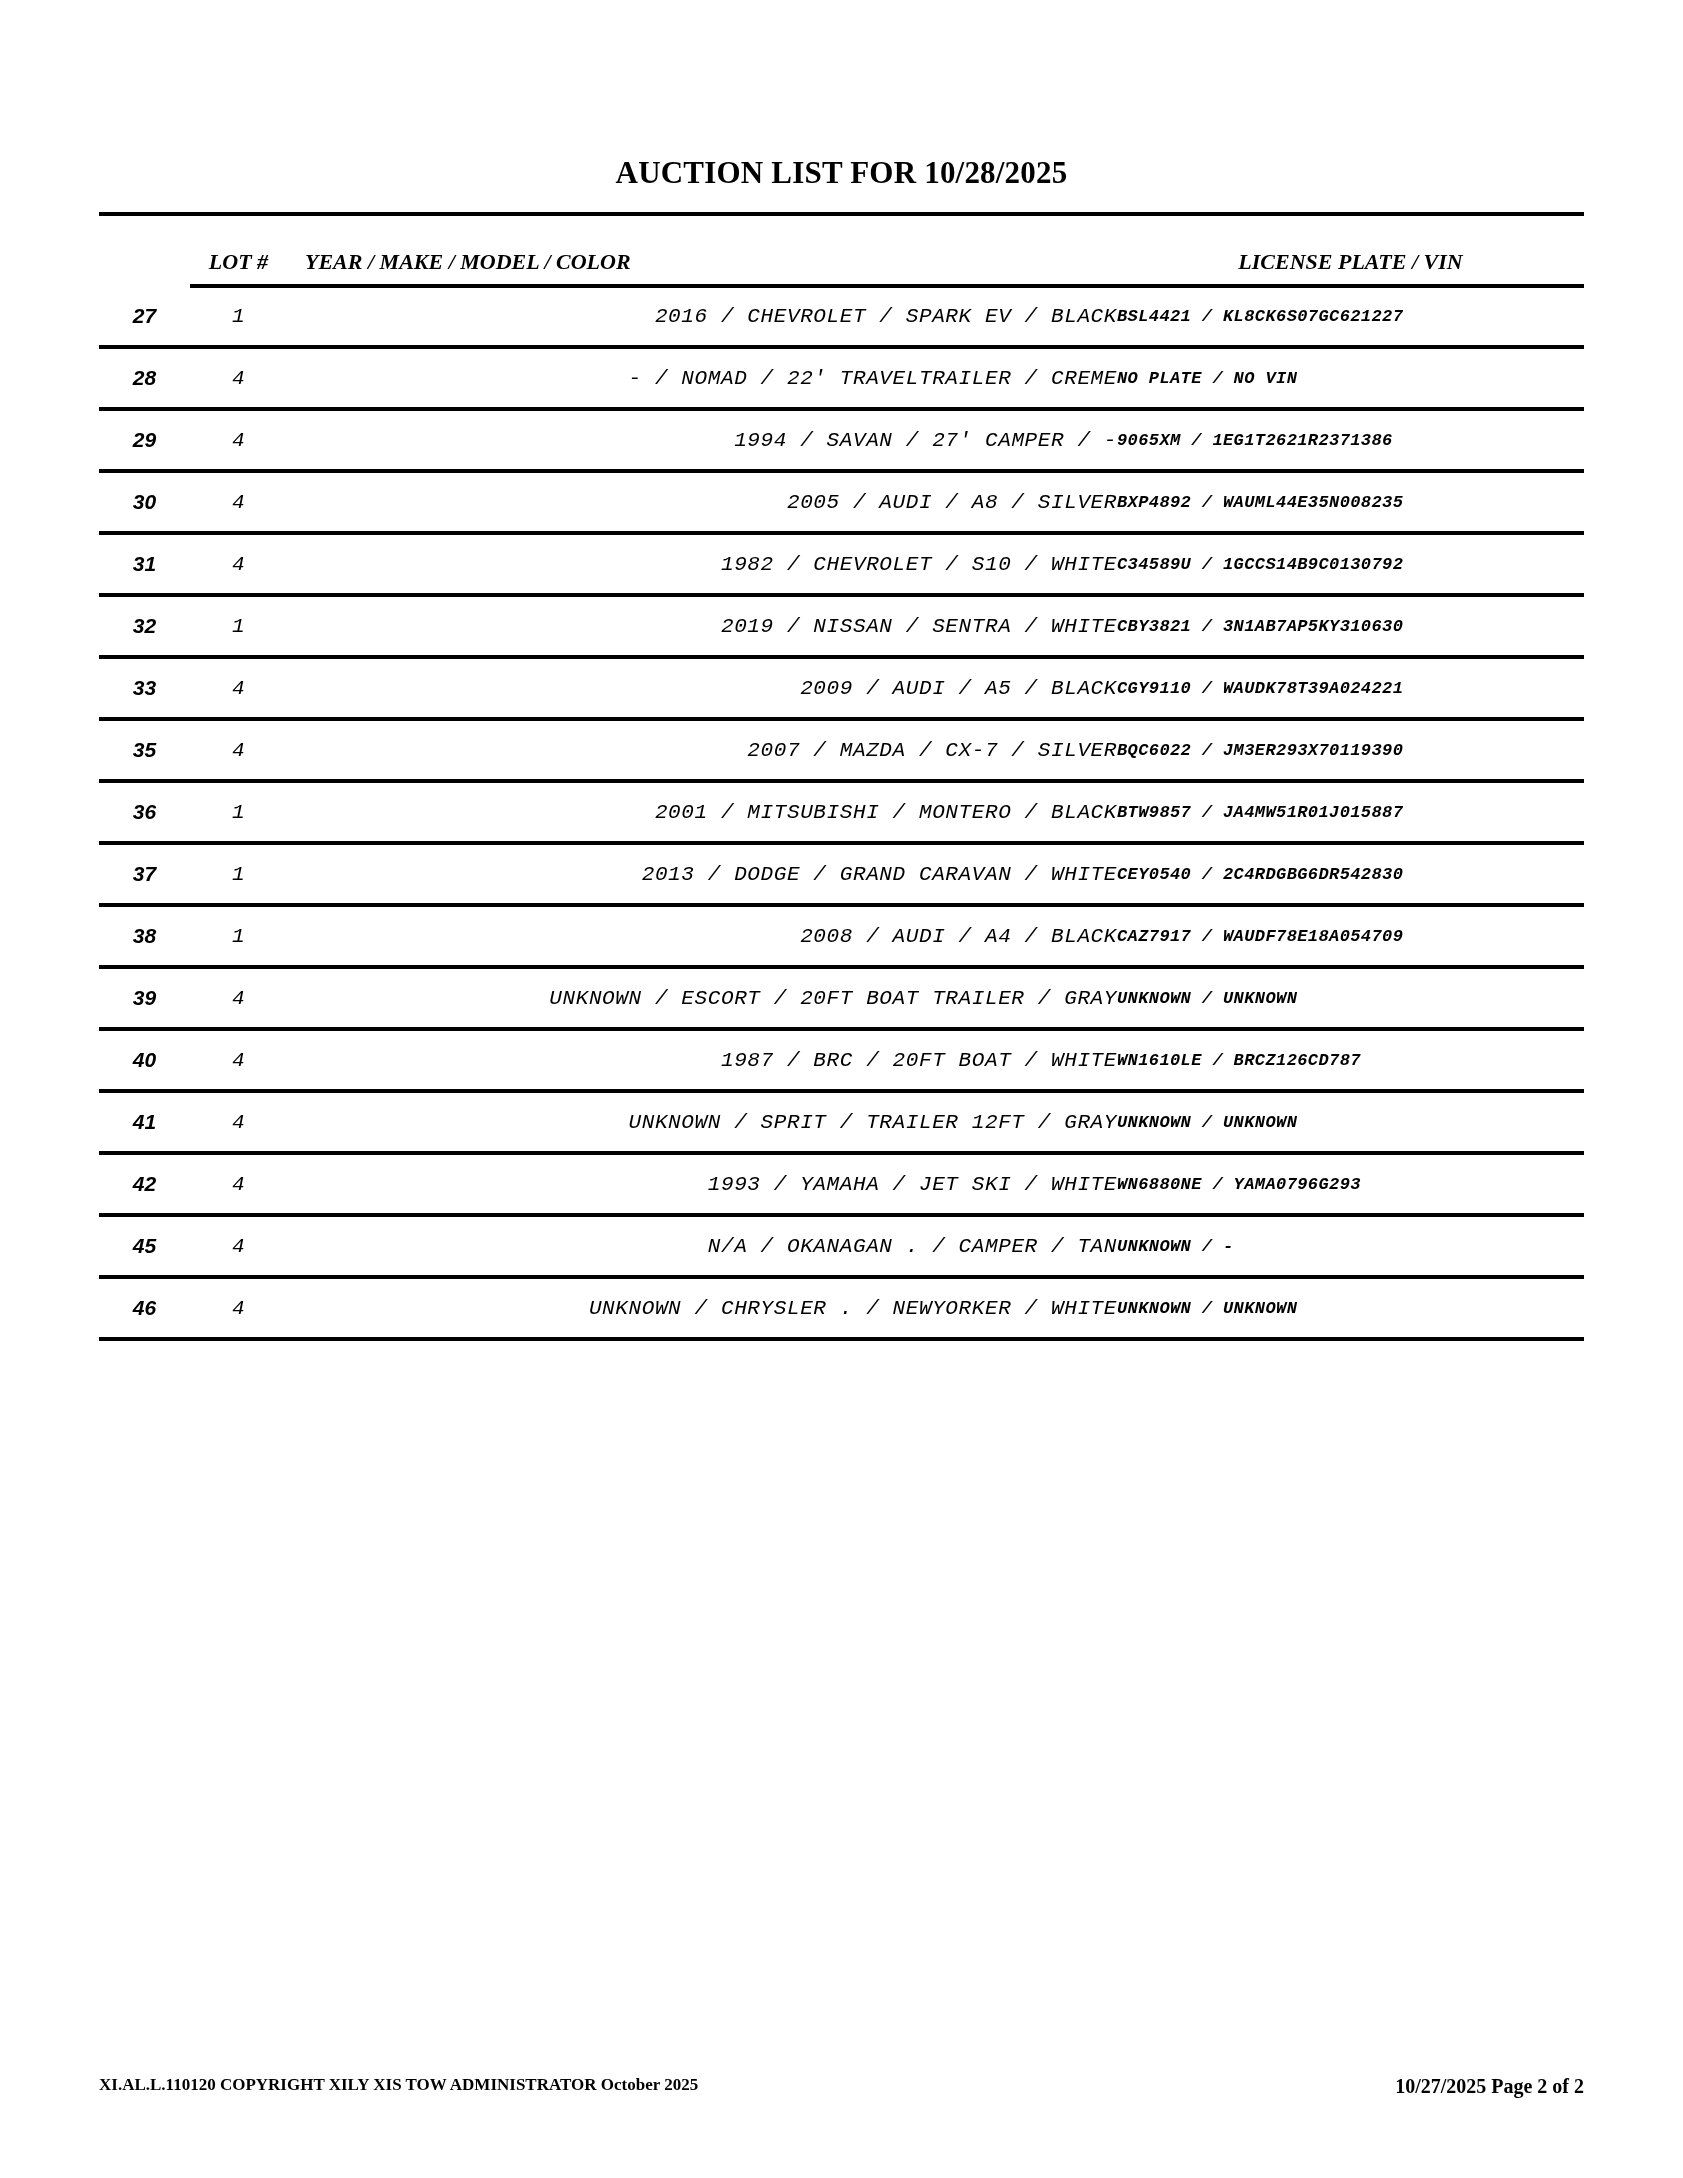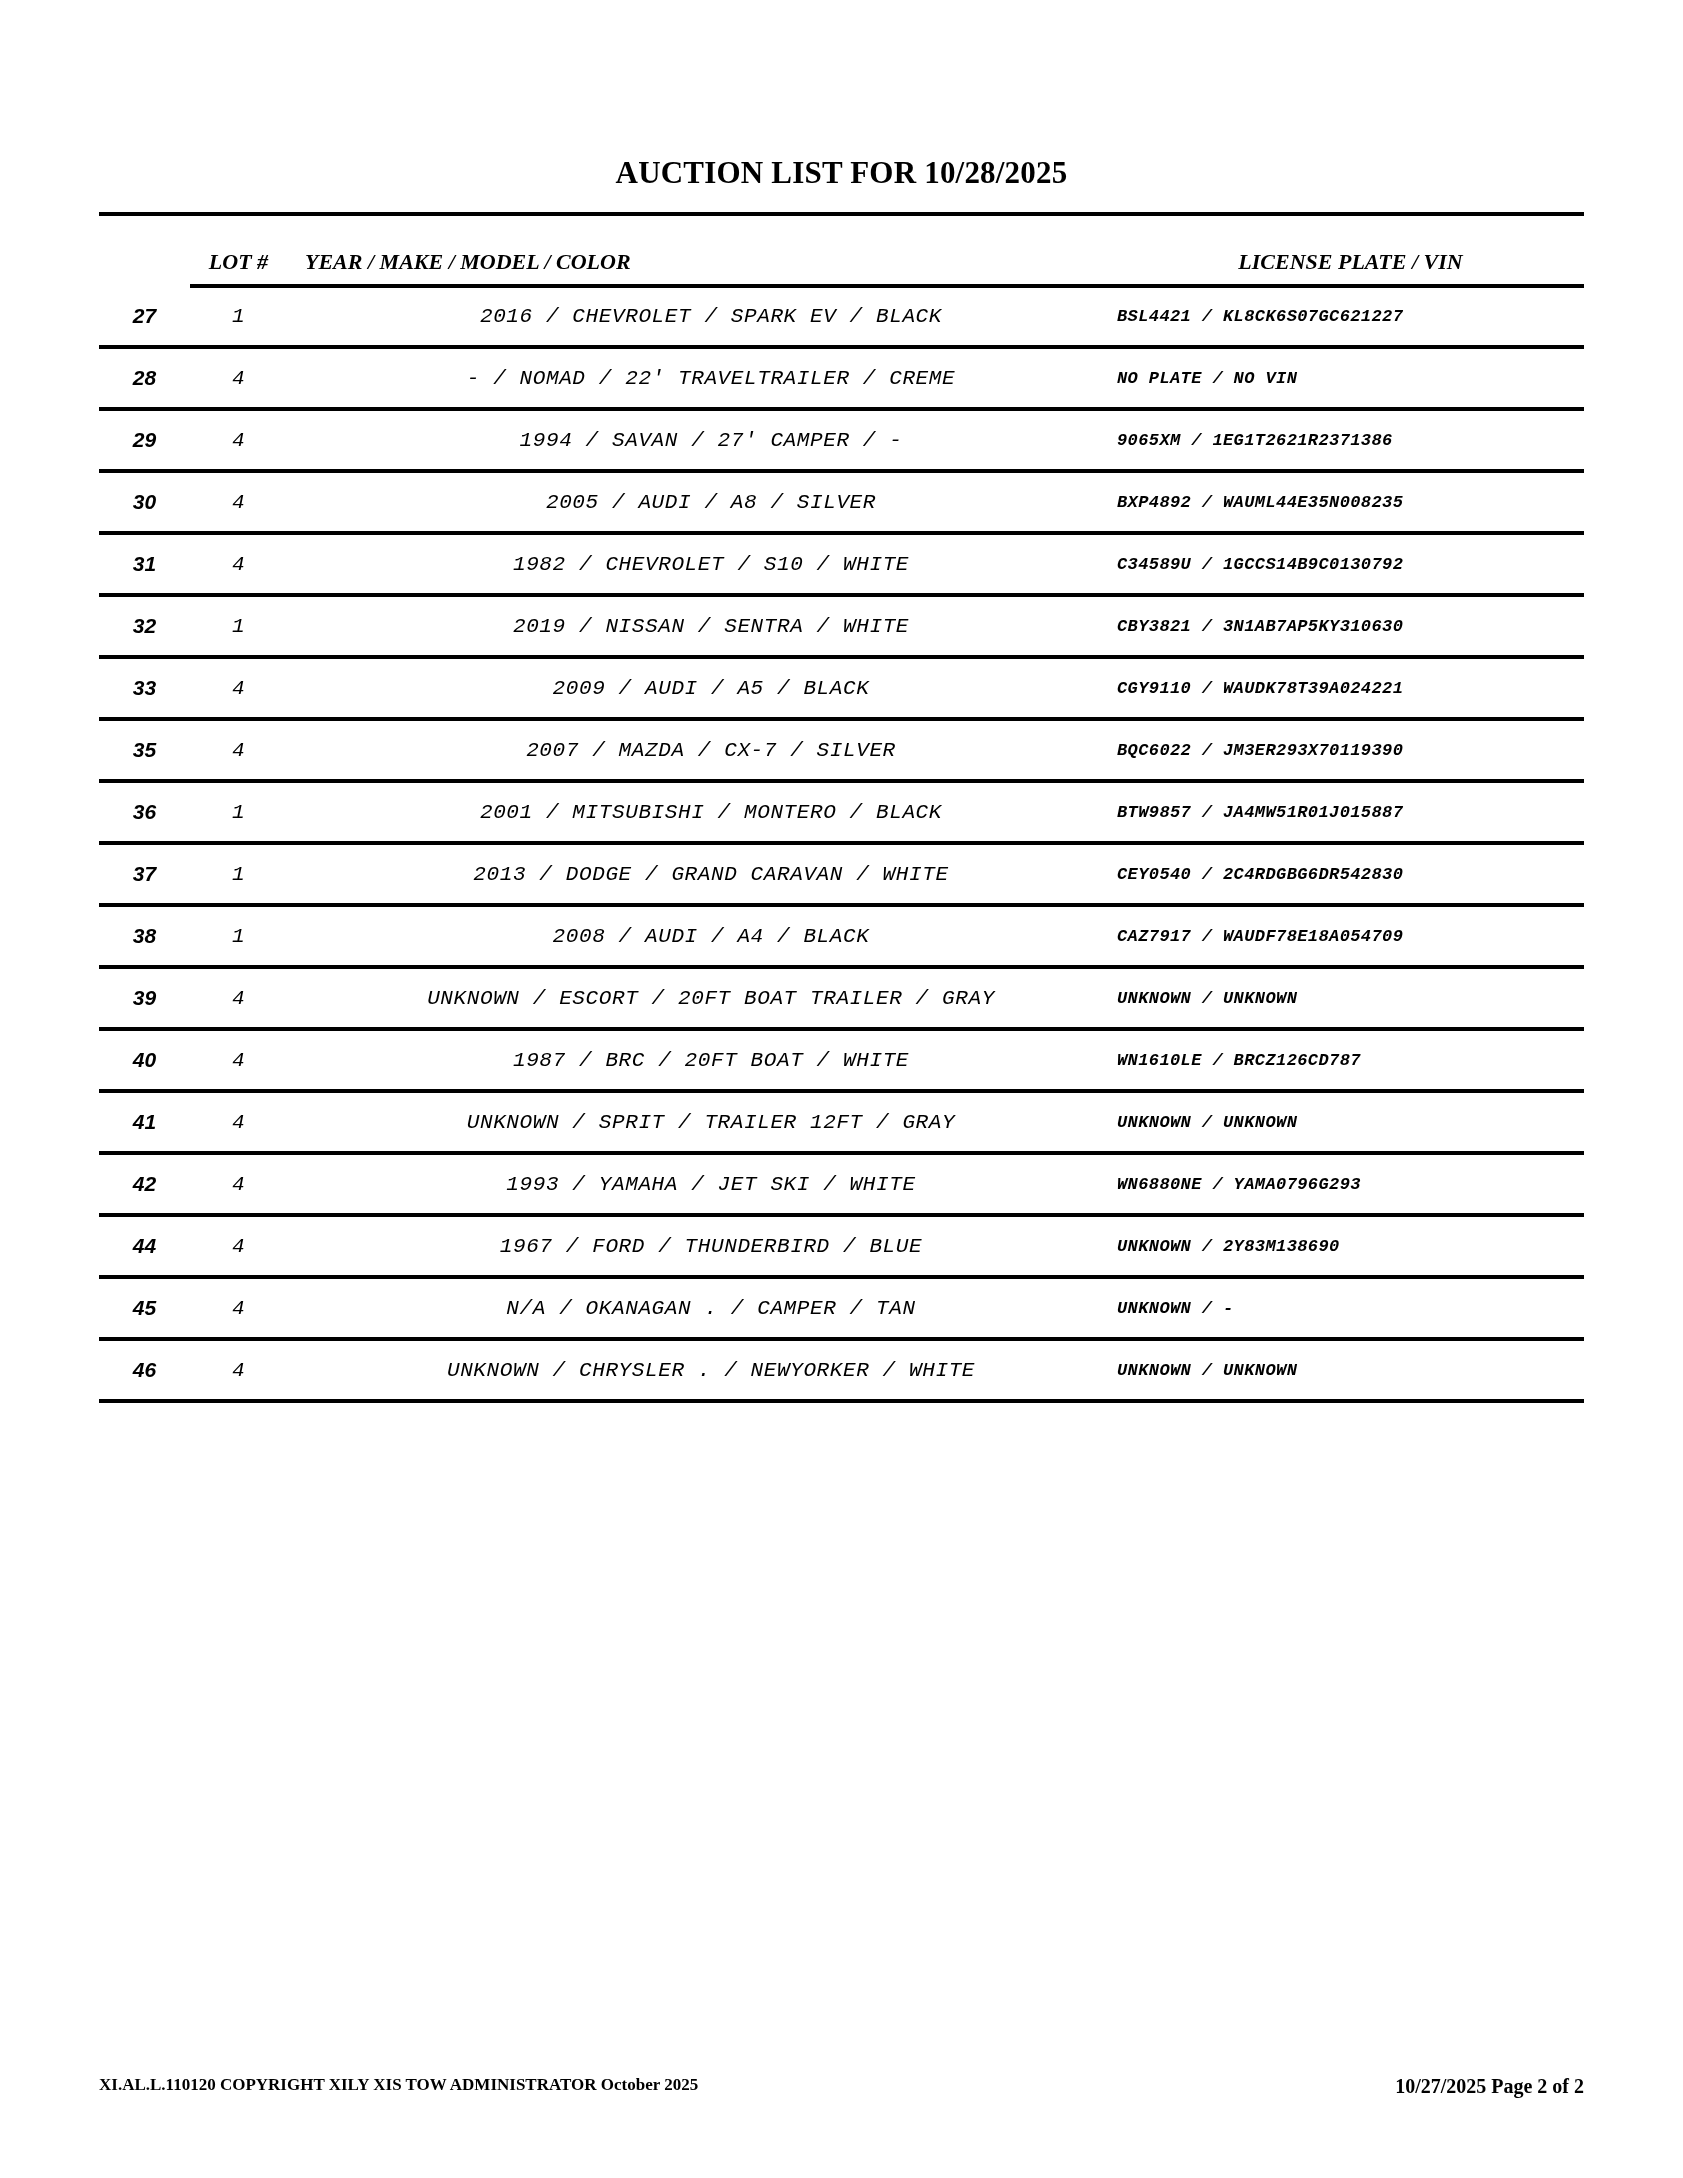--- a/index.html
+++ b/index.html
@@ -112,21 +112,21 @@
     font-weight: bold;
     font-size: 21px;
     text-align: center;
     letter-spacing: 0;
   }
   tbody td.t-lot {
     text-align: center;
     font-size: 21px;
   }
   tbody td.t-desc {
-    text-align: center;
+    text-align: right;
     padding-left: 18px;
   }
   tbody td.t-plate {
     font-weight: bold;
     font-size: 17px;
     letter-spacing: 0.4px;
   }
 
   
   .footer {
@@ -267,26 +267,20 @@
             <td class="t-desc">UNKNOWN / SPRIT / TRAILER 12FT / GRAY</td>
             <td class="t-plate">UNKNOWN / UNKNOWN</td>
           </tr>
           <tr>
             <td class="t-idx">42</td>
             <td class="t-lot">4</td>
             <td class="t-desc">1993 / YAMAHA / JET SKI / WHITE</td>
             <td class="t-plate">WN6880NE / YAMA0796G293</td>
           </tr>
           <tr>
-            <td class="t-idx">44</td>
-            <td class="t-lot">4</td>
-            <td class="t-desc">1967 / FORD / THUNDERBIRD / BLUE</td>
-            <td class="t-plate">UNKNOWN / 2Y83M138690</td>
-          </tr>
-          <tr>
             <td class="t-idx">45</td>
             <td class="t-lot">4</td>
             <td class="t-desc">N/A / OKANAGAN . / CAMPER / TAN</td>
             <td class="t-plate">UNKNOWN / -</td>
           </tr>
           <tr>
             <td class="t-idx">46</td>
             <td class="t-lot">4</td>
             <td class="t-desc">UNKNOWN / CHRYSLER . / NEWYORKER / WHITE</td>
             <td class="t-plate">UNKNOWN / UNKNOWN</td>

